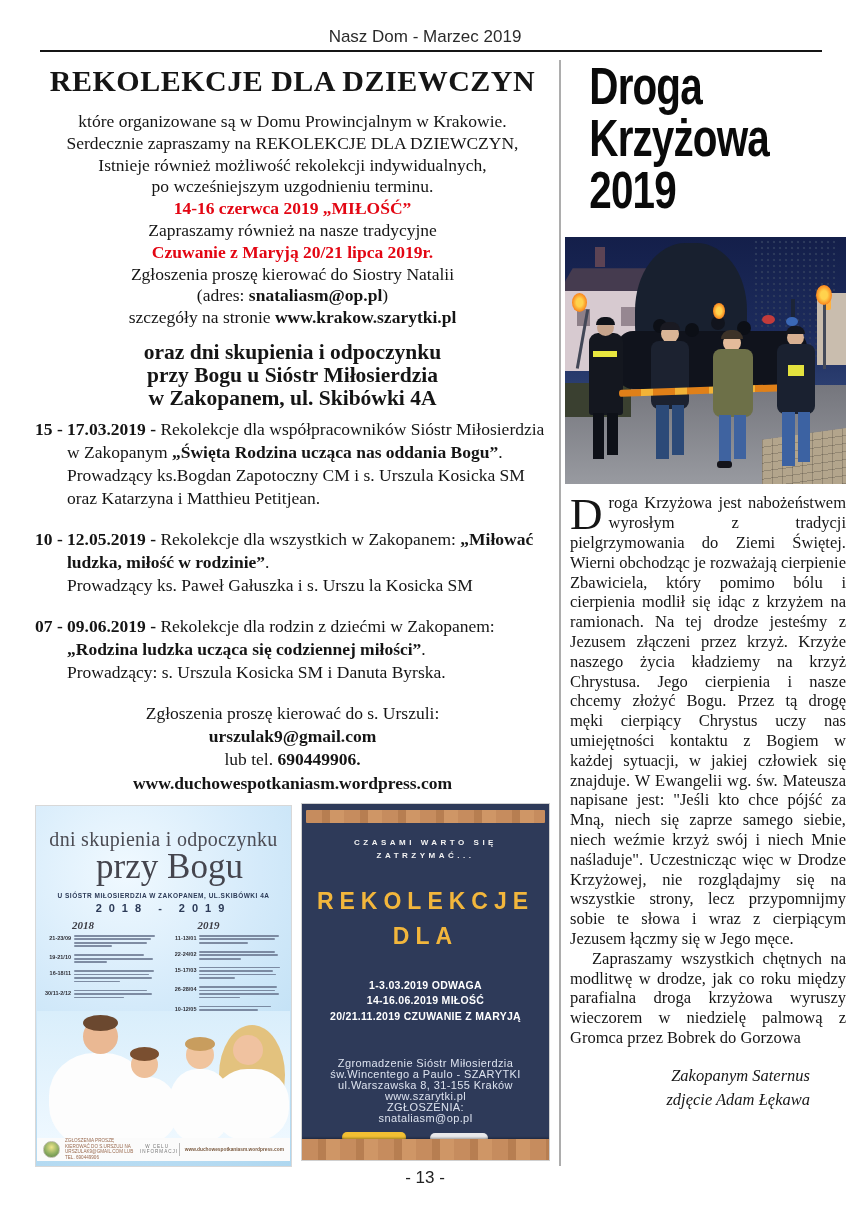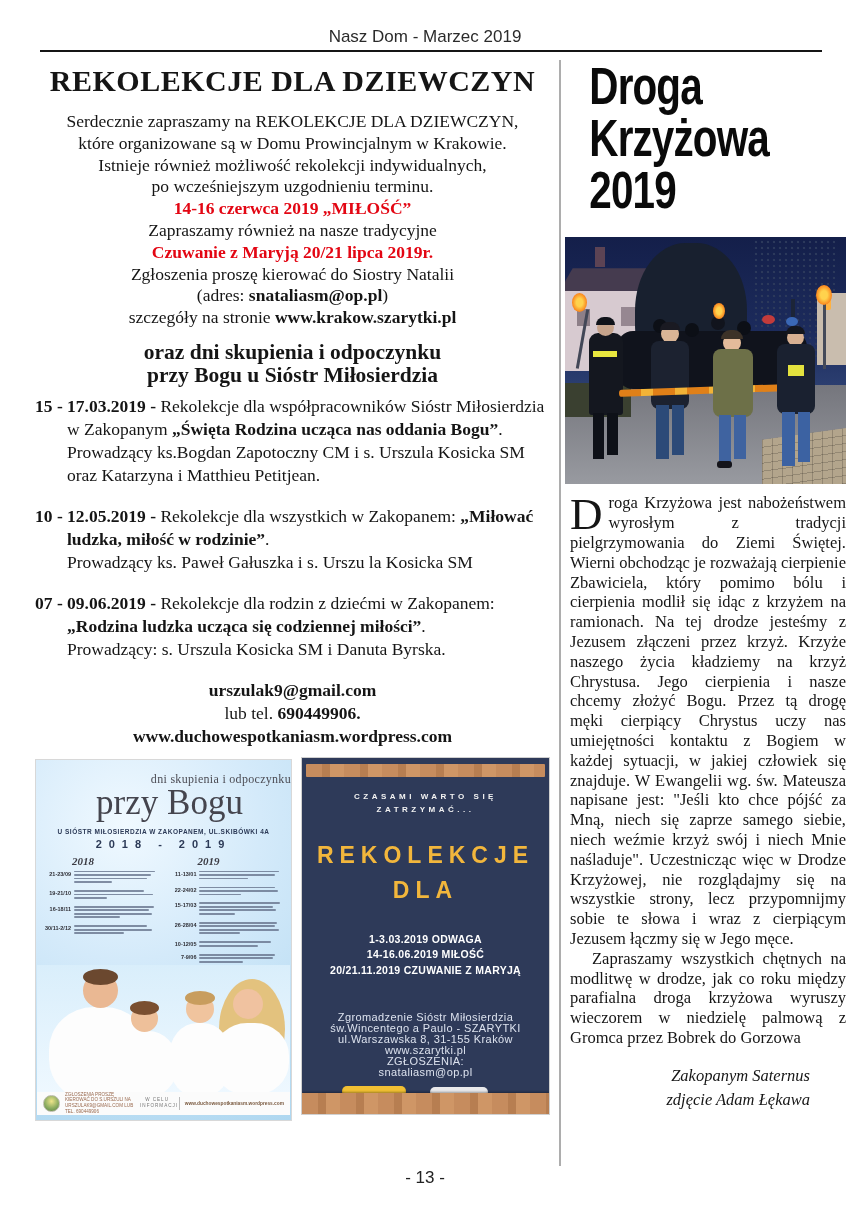--- a/index.html
+++ b/index.html
@@ -28,21 +28,21 @@
   .contact{ text-align:center;font-size:17.5px;line-height:23.2px;margin-top:2px; }
 
   
   .posters{ display:flex;gap:9px;margin-top:10px; }
 
   
   .poster-blue{
     width:256px;height:360px;position:relative;overflow:hidden;border:1px solid #d8d8d8;
     background:radial-gradient(circle at 35% 18%,#f0f9ff 0%,#d4eafa 40%,#aed7f0 100%);
   }
-  .pb-title-small{ text-align:right;font-size:12px;color:#4c4c54;margin-top:12px;letter-spacing:.3px; }
+  .pb-title-small{ text-align:center;font-size:20px;color:#4c4c54;margin-top:22px;letter-spacing:.3px; }
   .pb-title-big{ text-align:center;font-size:35px;color:#45454e;line-height:32px;padding-left:12px; }
   .pb-sub{ text-align:center;font-family:"Liberation Sans",sans-serif;font-size:6.5px;font-weight:bold;color:#2c3a57;letter-spacing:.5px;margin-top:9px; }
   .pb-years{ text-align:center;font-family:"Liberation Sans",sans-serif;font-size:11px;font-weight:bold;color:#2c3a57;letter-spacing:7px;margin-top:3px; }
   .pb-cols{ display:flex;gap:12px;padding:0 8px;margin-top:5px; }
   .pb-col{ width:50%; }
   .pb-year{ font-style:italic;font-weight:bold;font-size:11px;color:#3c3c44;margin:0 0 3px 28px; }
   .pb-entry{ display:flex;gap:3px;margin-bottom:4.5px; }
   .pb-date{ width:27px;flex-shrink:0;text-align:right;font-family:"Liberation Sans",sans-serif;font-size:5.5px;font-weight:bold;color:#2f2f36;padding-top:1px; }
   .pb-lines{ flex:1;padding-top:1px; }
   .bar{ height:1.8px;background:#66738c;opacity:.8;border-radius:1px;margin-bottom:1.7px; }
@@ -92,50 +92,52 @@
 
 <div class="hdr-title">Nasz Dom - Marzec 2019</div>
 <hr class="hdr-rule">
 
 <div class="cols">
 
   <section class="leftcol">
     <h1 class="left-title">REKOLEKCJE DLA DZIEWCZYN</h1>
 
     <div class="intro">
+      <div>które organizowane są w Domu Prowincjalnym w Krakowie.</div>
       <div>Serdecznie zapraszamy na REKOLEKCJE DLA DZIEWCZYN,</div>
-      <div>które organizowane są w Domu Prowincjalnym w Krakowie.</div>
       <div>Istnieje również możliwość rekolekcji indywidualnych,</div>
       <div>po wcześniejszym uzgodnieniu terminu.</div>
       <div class="red">14-16 czerwca 2019 „MIŁOŚĆ”</div>
       <div>Zapraszamy również na nasze tradycyjne</div>
       <div class="red">Czuwanie z Maryją 20/21 lipca 2019r.</div>
       <div>Zgłoszenia proszę kierować do Siostry Natalii</div>
       <div><span>(adres: </span><b>snataliasm@op.pl</b><span>)</span></div>
       <div><span>szczegóły na stronie </span><b>www.krakow.szarytki.pl</b></div>
     </div>
 
     <div class="subheading">
       <div>oraz dni skupienia i odpoczynku</div>
       <div>przy Bogu u Sióstr Miłosierdzia</div>
+      <div>w Zakopanem, ul. Skibówki 4A</div>
     </div>
 
     <div class="events">
       <div class="event"><b>15 - 17.03.2019 -</b><span> Rekolekcje dla współpracowników Sióstr Miłosierdzia w Zakopanym </span><b>„Święta Rodzina ucząca nas oddania Bogu”</b><span>.</span>
         <div class="leaders">Prowadzący ks.Bogdan Zapotoczny CM i s. Urszula Kosicka SM oraz Katarzyna i Matthieu Petitjean.</div>
       </div>
       <div class="event"><b>10 - 12.05.2019 -</b><span> Rekolekcje dla wszystkich w Zakopanem: </span><b>„Miłować ludzka, miłość w rodzinie”</b><span>.</span>
         <div class="leaders">Prowadzący ks. Paweł Gałuszka i s. Urszu la Kosicka SM</div>
       </div>
       <div class="event"><b>07 - 09.06.2019 -</b><span> Rekolekcje dla rodzin z dziećmi w Zakopanem: </span><b>„Rodzina ludzka ucząca się codziennej miłości”</b><span>.</span>
         <div class="leaders">Prowadzący: s. Urszula Kosicka SM i Danuta Byrska.</div>
       </div>
     </div>
 
     <div class="contact">
+      <div>Zgłoszenia proszę kierować do s. Urszuli:</div>
       <div><b>urszulak9@gmail.com</b></div>
       <div><span>lub tel. </span><b>690449906.</b></div>
       <div><b>www.duchowespotkaniasm.wordpress.com</b></div>
     </div>
 
     <div class="posters">
 
       <div class="poster-blue">
         <div class="pb-title-small">dni skupienia i odpoczynku</div>
         <div class="pb-title-big">przy Bogu</div>

